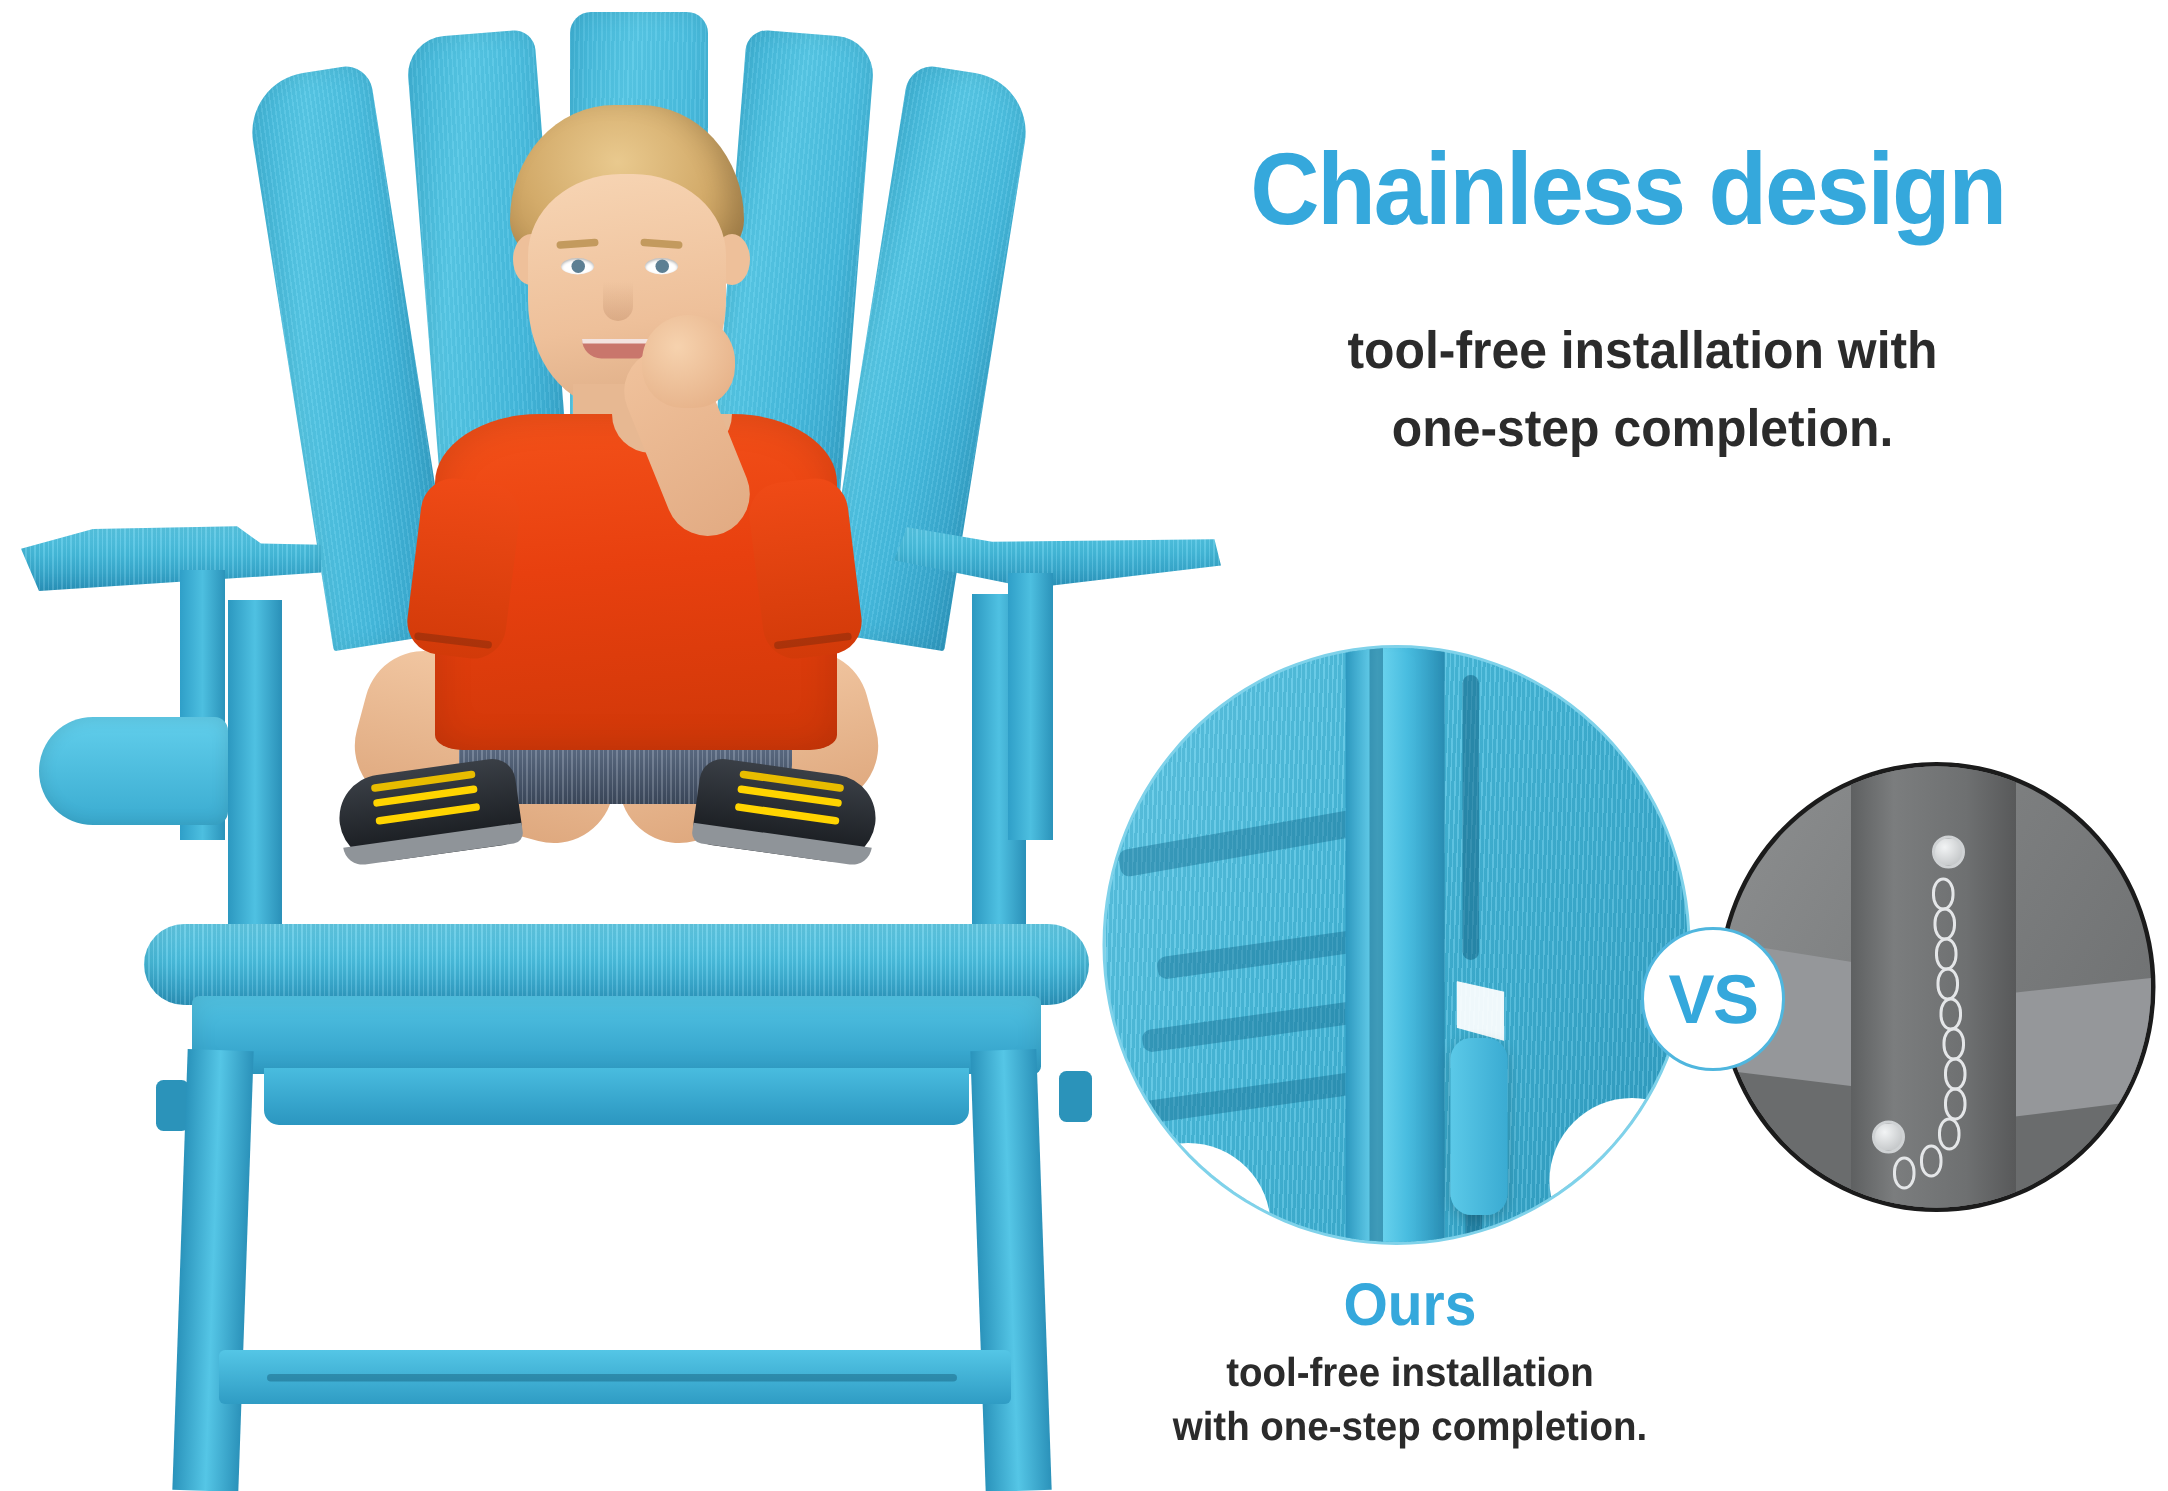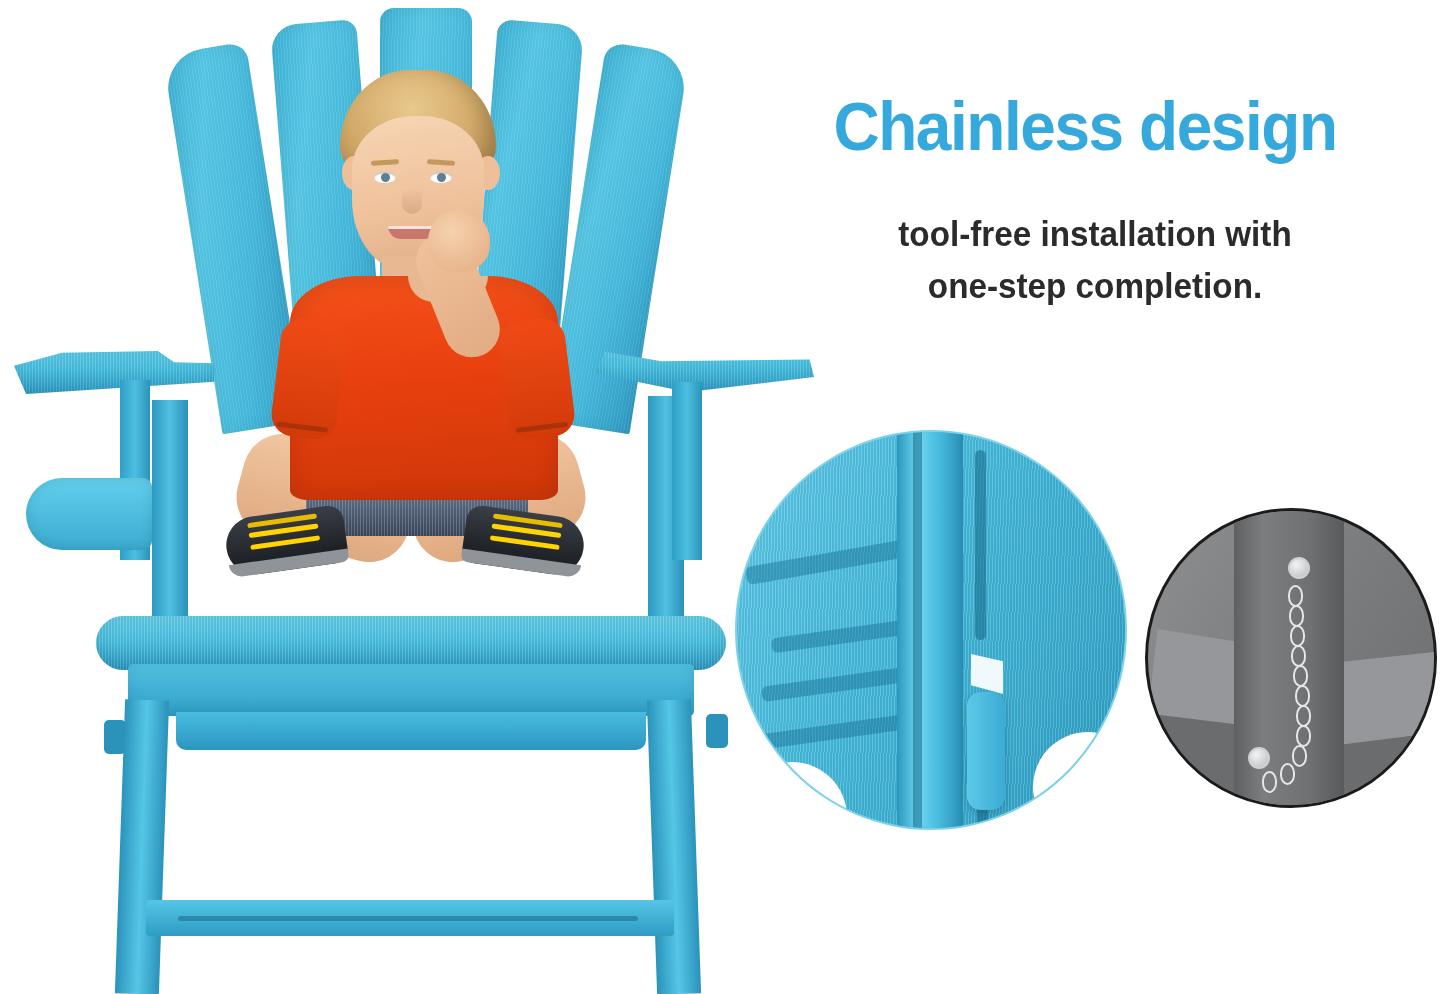--- a/index.html
+++ b/index.html
@@ -379,16 +379,24 @@
       <div class="link" style="top:120px; left:7px;"></div>
       <div class="link" style="top:140px; left:8px;"></div>
       <div class="link" style="top:160px; left:8px;"></div>
       <div class="link" style="top:180px; left:4px;"></div>
       <div class="link" style="top:198px; left:-8px;"></div>
       <div class="link" style="top:206px; left:-26px;"></div>
     </div>
     <div class="pin" style="left:100px; top:236px;"></div>
   </div>
 
-
+  <div class="vs">VS</div>
+
+  <div class="cap-ours">
+    <div class="cap-title">Ours</div>
+    <div class="cap-sub">
+      <div>tool-free installation</div>
+      <div>with one-step completion.</div>
+    </div>
+  </div>
 
 
 </div>
 
 </body></html>

